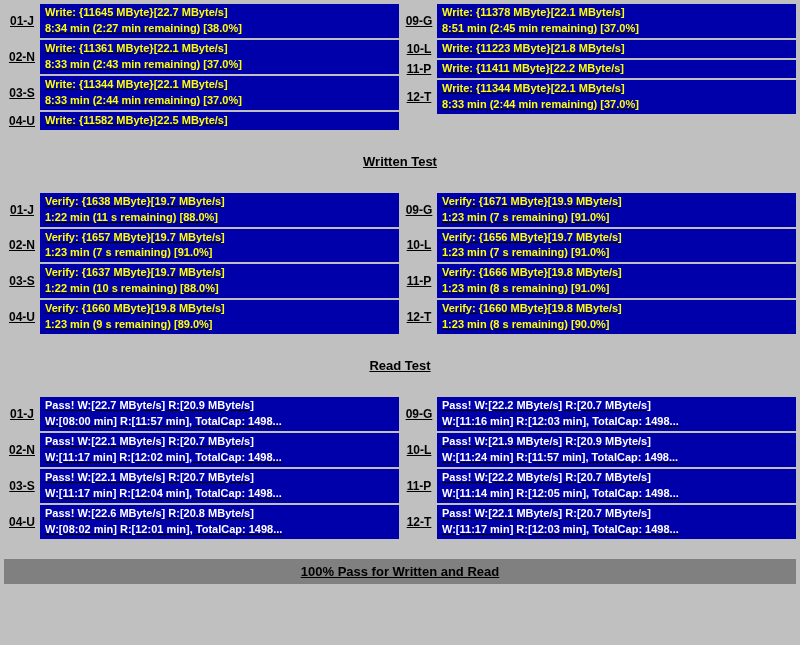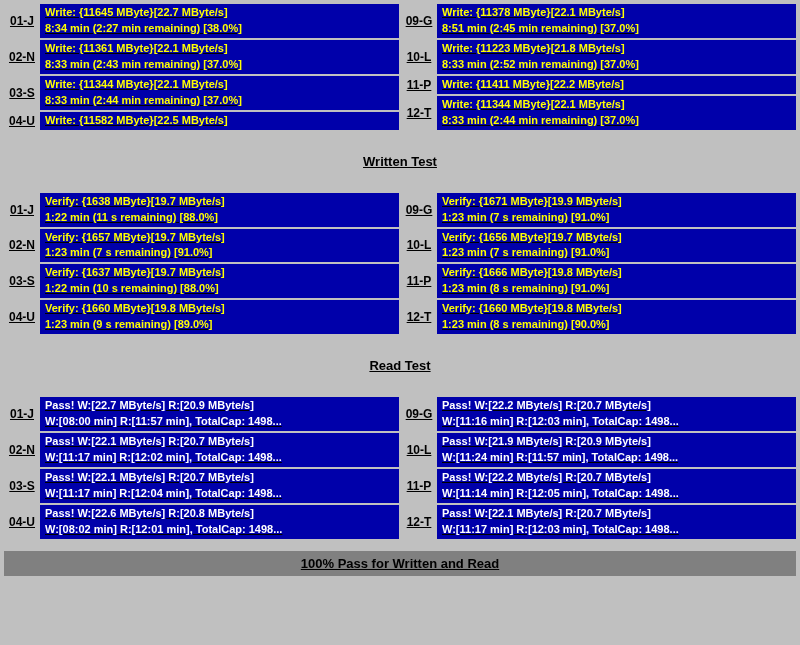--- a/index.html
+++ b/index.html
@@ -65,21 +65,21 @@
     .pass-content {
       color: #ffffff;
     }
     .footer-bar {
       background: #808080;
       text-align: center;
       padding: 5px;
       font-size: 13px;
       font-weight: bold;
       color: #000;
-      margin-top: 12px;
+      margin-top: 20px;
     }
   </style>
 </head>
 <body>
 
 <div class="main-container">
 
   <div class="section">
     <div class="two-col-section">
       <div class="col-block">
@@ -116,21 +116,20 @@
           <div class="entry-id">09-G</div>
           <div class="entry-content">
             <div>Write: {11378 MByte}[22.1 MByte/s]</div>
             <div>8:51 min (2:45 min remaining)  [37.0%]</div>
           </div>
         </div>
         <div class="entry">
           <div class="entry-id">10-L</div>
           <div class="entry-content">
             <div>Write: {11223 MByte}[21.8 MByte/s]</div>
-            <div>8:33 min (2:52 min remaining)  [37.0%]</div>
           </div>
         </div>
         <div class="entry">
           <div class="entry-id">11-P</div>
           <div class="entry-content">
             <div>Write: {11411 MByte}[22.2 MByte/s]</div>
           </div>
         </div>
         <div class="entry">
           <div class="entry-id">12-T</div>

